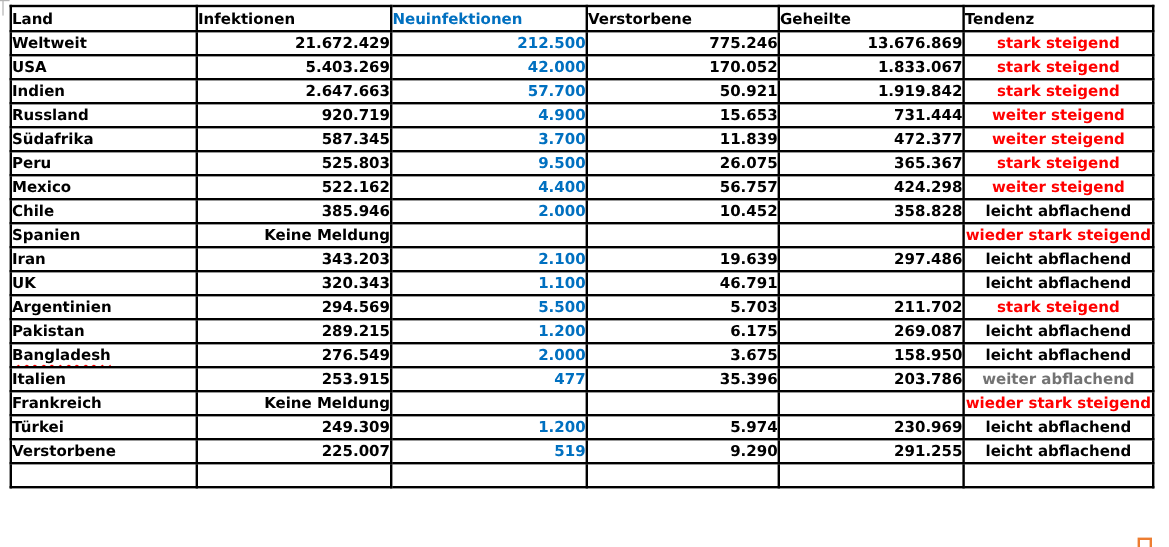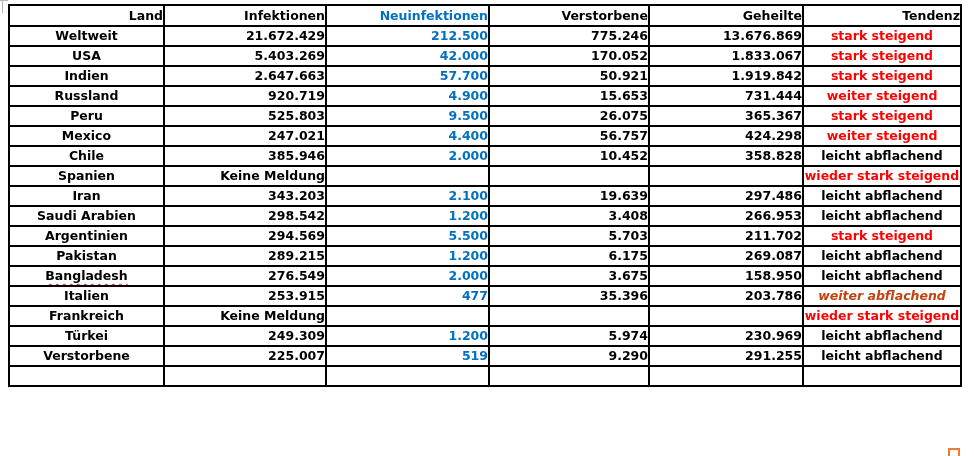--- a/index.html
+++ b/index.html
@@ -35,28 +35,28 @@
     border: 2px solid #000000;
     font-weight: bold;
     font-size: 12.5px;
     color: #000000;
     padding: 0;
     white-space: nowrap;
     overflow: hidden;
   }
   table.covid th {
     height: 19px;
-    text-align: right;
+    text-align: left;
     line-height: 19px;
   }
   table.covid td {
     height: 18px;
     line-height: 18px;
   }
-  td.col-land   { text-align: center;  padding-left: 5px; }
+  td.col-land   { text-align: left;  padding-left: 5px; }
   td.col-num    { text-align: right; padding-right: 6px; }
   td.col-tendenz{ text-align: center; }
   .blue-text    { color: #0070C0 !important; margin-left: 42px; }
   .squiggly {
     text-decoration: underline wavy #ff0000 1px;
     text-decoration-skip-ink: none;
     text-underline-offset: 3px;
   }
   .smart-tag {
     position: absolute;
@@ -122,30 +122,38 @@
       </tr>
       <tr>
         <td class="col-land">Russland</td>
         <td class="col-num">920.719</td>
         <td class="col-num blue-text">4.900</td>
         <td class="col-num">15.653</td>
         <td class="col-num">731.444</td>
         <td class="col-tendenz" style="color: rgb(255, 0, 0);">weiter steigend</td>
       </tr>
       <tr>
+        <td class="col-land">Südafrika</td>
+        <td class="col-num">587.345</td>
+        <td class="col-num blue-text">3.700</td>
+        <td class="col-num">11.839</td>
+        <td class="col-num">472.377</td>
+        <td class="col-tendenz" style="color: rgb(255, 0, 0);">weiter steigend</td>
+      </tr>
+      <tr>
         <td class="col-land">Peru</td>
         <td class="col-num">525.803</td>
         <td class="col-num blue-text">9.500</td>
         <td class="col-num">26.075</td>
         <td class="col-num">365.367</td>
         <td class="col-tendenz" style="color: rgb(255, 0, 0);">stark steigend</td>
       </tr>
       <tr>
         <td class="col-land">Mexico</td>
-        <td class="col-num">247.021</td>
+        <td class="col-num">522.162</td>
         <td class="col-num blue-text">4.400</td>
         <td class="col-num">56.757</td>
         <td class="col-num">424.298</td>
         <td class="col-tendenz" style="color: rgb(255, 0, 0);">weiter steigend</td>
       </tr>
       <tr>
         <td class="col-land">Chile</td>
         <td class="col-num">385.946</td>
         <td class="col-num blue-text">2.000</td>
         <td class="col-num">10.452</td>
@@ -162,25 +170,25 @@
       </tr>
       <tr>
         <td class="col-land">Iran</td>
         <td class="col-num">343.203</td>
         <td class="col-num blue-text">2.100</td>
         <td class="col-num">19.639</td>
         <td class="col-num">297.486</td>
         <td class="col-tendenz" style="color: rgb(0, 0, 0);">leicht abflachend</td>
       </tr>
       <tr>
-        <td class="col-land">Saudi Arabien</td>
-        <td class="col-num">298.542</td>
-        <td class="col-num blue-text">1.200</td>
-        <td class="col-num">3.408</td>
-        <td class="col-num">266.953</td>
+        <td class="col-land">UK</td>
+        <td class="col-num">320.343</td>
+        <td class="col-num blue-text">1.100</td>
+        <td class="col-num">46.791</td>
+        <td class="col-num"></td>
         <td class="col-tendenz" style="color: rgb(0, 0, 0);">leicht abflachend</td>
       </tr>
       <tr>
         <td class="col-land">Argentinien</td>
         <td class="col-num">294.569</td>
         <td class="col-num blue-text">5.500</td>
         <td class="col-num">5.703</td>
         <td class="col-num">211.702</td>
         <td class="col-tendenz" style="color: rgb(255, 0, 0);">stark steigend</td>
       </tr>
@@ -199,21 +207,21 @@
         <td class="col-num">3.675</td>
         <td class="col-num">158.950</td>
         <td class="col-tendenz" style="color: rgb(0, 0, 0);">leicht abflachend</td>
       </tr>
       <tr>
         <td class="col-land">Italien</td>
         <td class="col-num">253.915</td>
         <td class="col-num blue-text">477</td>
         <td class="col-num">35.396</td>
         <td class="col-num">203.786</td>
-        <td class="col-tendenz" style="color: #c2410c; font-style: italic;">weiter abflachend</td>
+        <td class="col-tendenz" style="color: #737373;">weiter abflachend</td>
       </tr>
       <tr>
         <td class="col-land">Frankreich</td>
         <td class="col-num">Keine Meldung</td>
         <td class="col-num blue-text"></td>
         <td class="col-num"></td>
         <td class="col-num"></td>
         <td class="col-tendenz" style="color: rgb(255, 0, 0);">wieder stark steigend</td>
       </tr>
       <tr>

